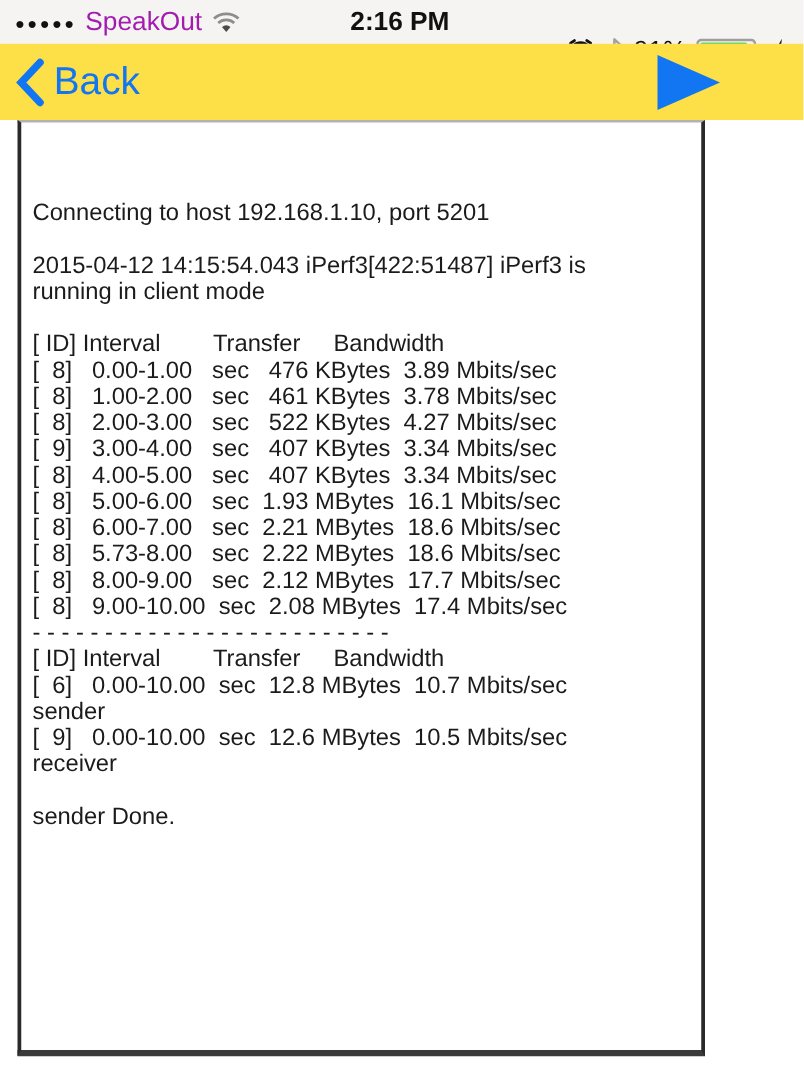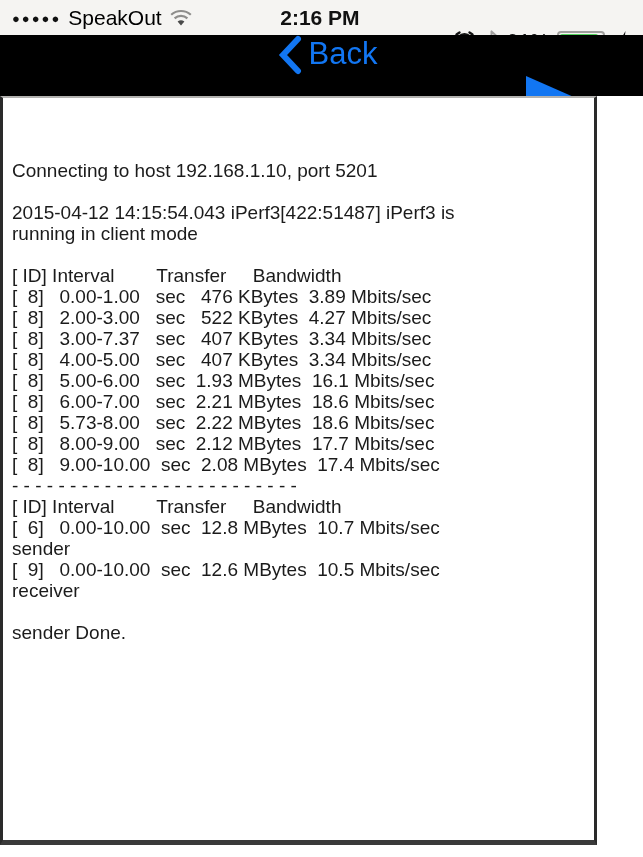--- a/index.html
+++ b/index.html
@@ -26,21 +26,21 @@
     color: #111;
   }
   .sb-left { display: flex; align-items: center; gap: 7px; }
   .signal-dots {
     font-size: 13px;
     letter-spacing: 2px;
     color: #111;
     line-height: 1;
     padding-top: 2px;
   }
-  .carrier { font-size: 21px; color: #000000; }
+  .carrier { font-size: 21px; color: #a21caf; }
   .sb-time {
     position: absolute;
     left: 50%;
     transform: translateX(-52%);
     font-size: 21px;
     font-weight: 600;
     color: #111;
     text-align: center;
   }
   .sb-right {
@@ -72,25 +72,24 @@
     width: 3px;
     height: 8px;
     background: #9f9e9c;
     border-radius: 0 2px 2px 0;
     margin-left: 1px;
   }
 
   
   .nav-bar {
     height: 61px;
-    background: #000000;
-    display: flex;
-    align-items: center;
-    position: relative;
-    flex-direction: column;
+    background: #fde047;
+    display: flex;
+    align-items: center;
+    position: relative;
   }
   .back-button {
     display: flex;
     align-items: center;
     margin-left: 12px;
     cursor: pointer;
   }
   .back-label {
     font-size: 31px;
     color: #1276f2;
@@ -103,22 +102,22 @@
     margin-right: 66px;
     cursor: pointer;
     display: flex;
     align-items: center;
   }
 
   
   .terminal-frame {
     position: absolute;
     top: 96px;
-    left: 0;
-    width: 597px;
+    left: 14px;
+    width: 550px;
     height: 749px;
     background: #ffffff;
     border-top: 2px solid #b3b2b0;
     border-left: 3px solid #2a2a2a;
     border-right: 3px solid #2a2a2a;
     border-bottom: 5px solid #3a3a3a;
     overflow: hidden;
   }
   .terminal {
     padding: 62px 4px 0 9px;
@@ -202,22 +201,23 @@
   <div class="terminal-frame">
     <div class="terminal">
 
     <div class="t-line">Connecting to host 192.168.1.10, port 5201</div>
         <div class="t-line">&nbsp;</div>
         <div class="t-line">2015-04-12 14:15:54.043 iPerf3[422:51487] iPerf3 is</div>
         <div class="t-line">running in client mode</div>
         <div class="t-line">&nbsp;</div>
         <div class="t-line">[ ID] Interval        Transfer     Bandwidth</div>
         <div class="t-line">[  8]   0.00-1.00   sec   476 KBytes  3.89 Mbits/sec</div>
+        <div class="t-line">[  8]   1.00-2.00   sec   461 KBytes  3.78 Mbits/sec</div>
         <div class="t-line">[  8]   2.00-3.00   sec   522 KBytes  4.27 Mbits/sec</div>
-        <div class="t-line">[  8]   3.00-7.37   sec   407 KBytes  3.34 Mbits/sec</div>
+        <div class="t-line">[  9]   3.00-4.00   sec   407 KBytes  3.34 Mbits/sec</div>
         <div class="t-line">[  8]   4.00-5.00   sec   407 KBytes  3.34 Mbits/sec</div>
         <div class="t-line">[  8]   5.00-6.00   sec  1.93 MBytes  16.1 Mbits/sec</div>
         <div class="t-line">[  8]   6.00-7.00   sec  2.21 MBytes  18.6 Mbits/sec</div>
         <div class="t-line">[  8]   5.73-8.00   sec  2.22 MBytes  18.6 Mbits/sec</div>
         <div class="t-line">[  8]   8.00-9.00   sec  2.12 MBytes  17.7 Mbits/sec</div>
         <div class="t-line">[  8]   9.00-10.00  sec  2.08 MBytes  17.4 Mbits/sec</div>
         <div class="t-line">- - - - - - - - - - - - - - - - - - - - - - - - -</div>
         <div class="t-line">[ ID] Interval        Transfer     Bandwidth</div>
         <div class="t-line">[  6]   0.00-10.00  sec  12.8 MBytes  10.7 Mbits/sec</div>
         <div class="t-line">sender</div>

